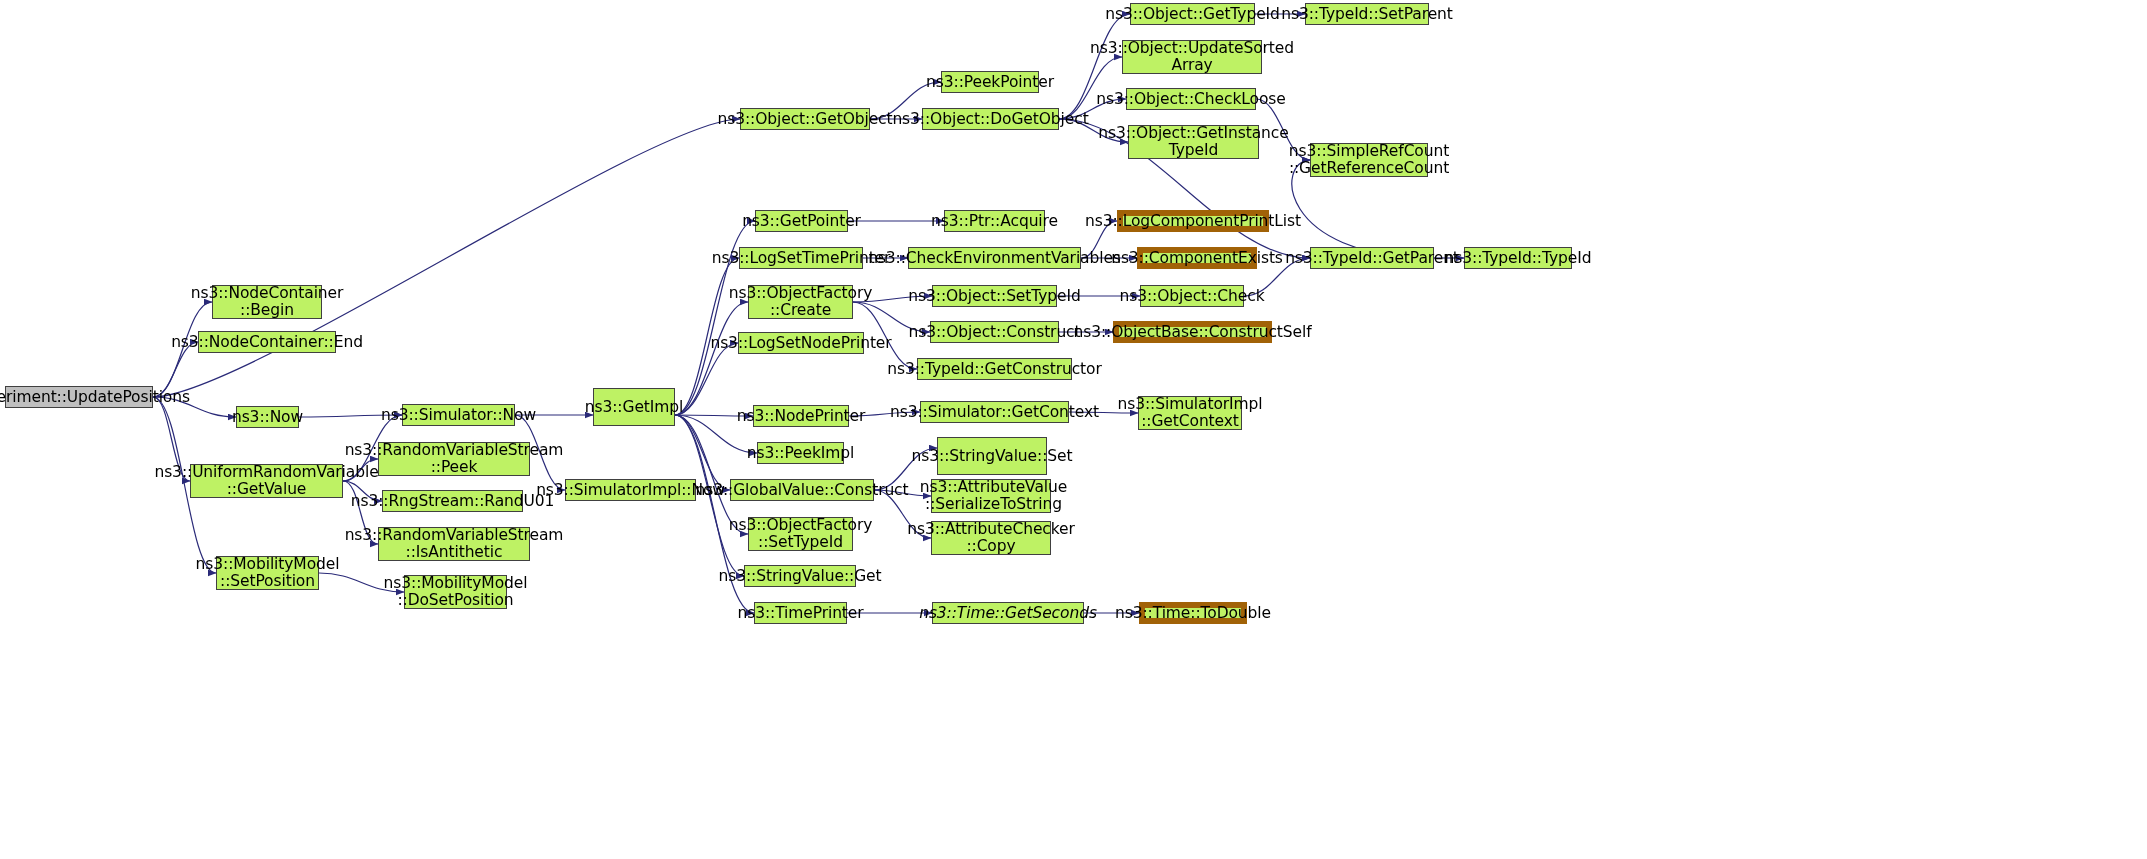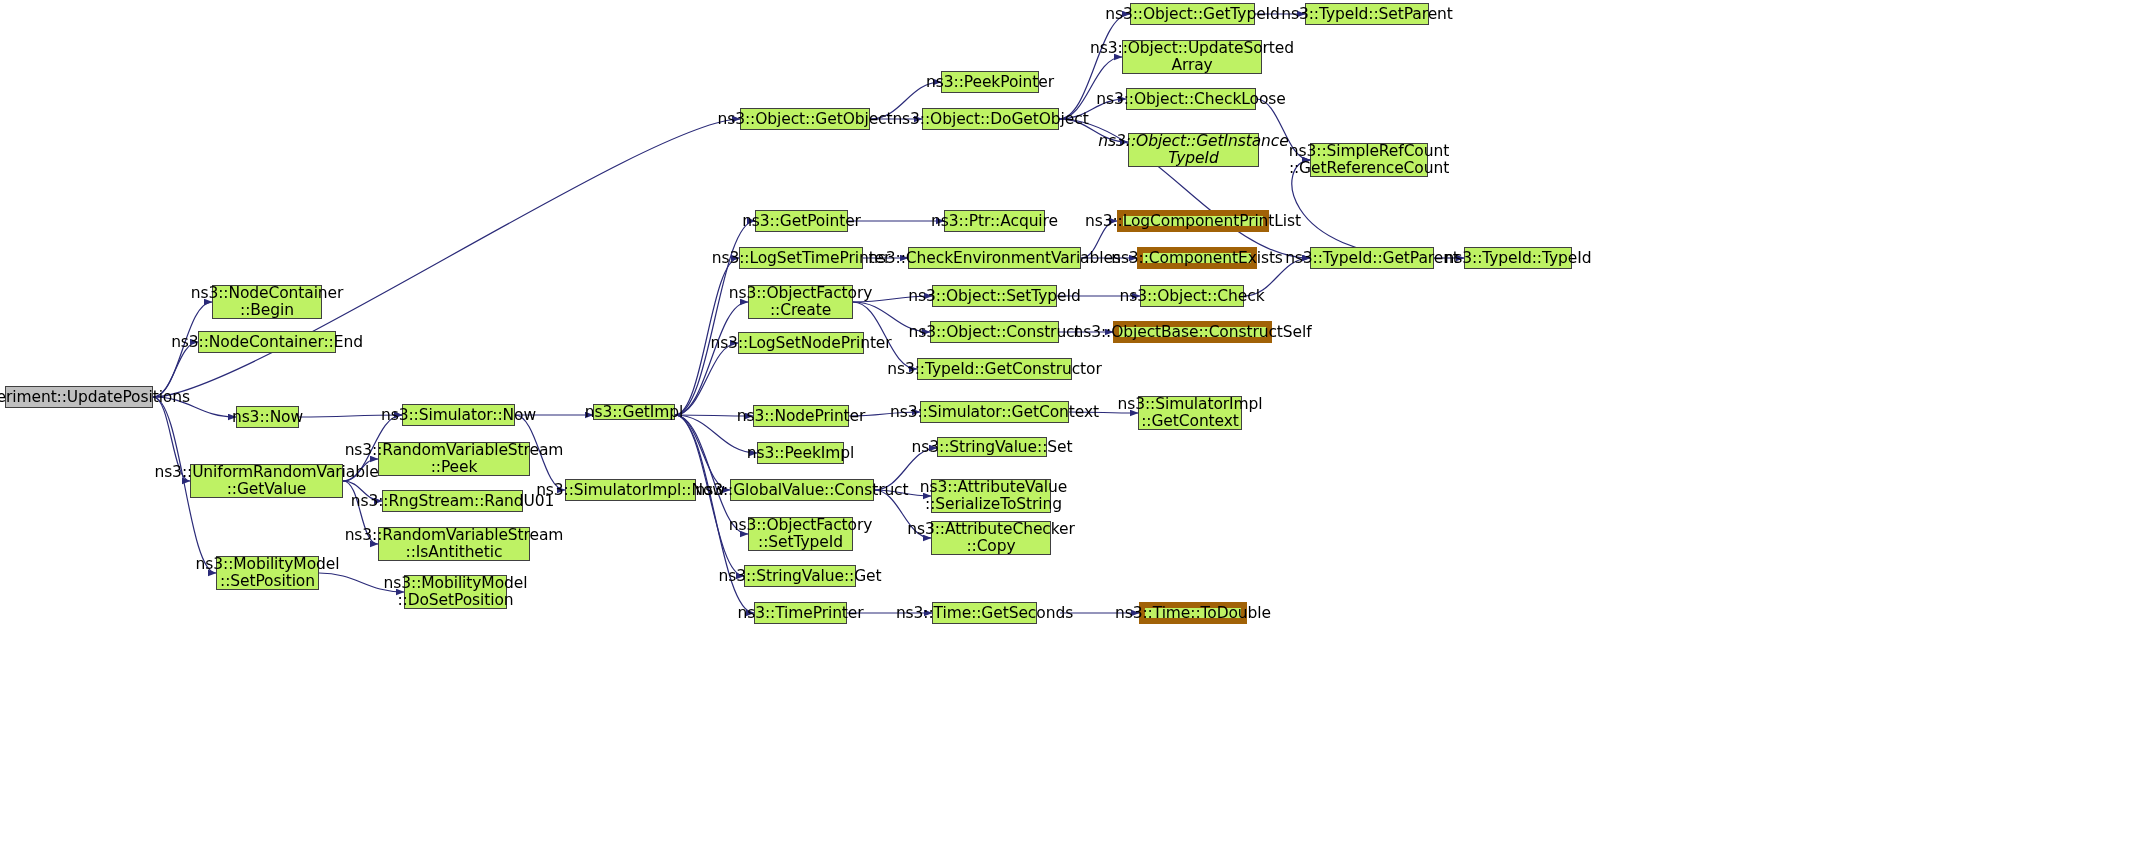--- a/index.html
+++ b/index.html
@@ -125,21 +125,21 @@
 ::SetPosition</div>
       <div class="node" style="left: 740px; top: 108px; width: 130px; height: 22px;">ns3::Object::GetObject</div>
       <div class="node" style="left: 402px; top: 404px; width: 113px; height: 22px;">ns3::Simulator::Now</div>
       <div class="node" style="left: 378px; top: 442px; width: 152px; height: 34px;">ns3::RandomVariableStream
 ::Peek</div>
       <div class="node" style="left: 382px; top: 490px; width: 141px; height: 22px;">ns3::RngStream::RandU01</div>
       <div class="node" style="left: 378px; top: 527px; width: 152px; height: 34px;">ns3::RandomVariableStream
 ::IsAntithetic</div>
       <div class="node" style="left: 404px; top: 575px; width: 103px; height: 34px;">ns3::MobilityModel
 ::DoSetPosition</div>
-      <div class="node" style="left: 593px; top: 404px; width: 82px; height: 16px;">ns3::GetImpl</div>
+      <div class="node" style="left: 593px; top: 388px; width: 82px; height: 38px;">ns3::GetImpl</div>
       <div class="node" style="left: 565px; top: 479px; width: 131px; height: 22px;">ns3::SimulatorImpl::Now</div>
       <div class="node" style="left: 755px; top: 210px; width: 93px; height: 22px;">ns3::GetPointer</div>
       <div class="node" style="left: 739px; top: 247px; width: 124px; height: 22px;">ns3::LogSetTimePrinter</div>
       <div class="node" style="left: 748px; top: 285px; width: 105px; height: 34px;">ns3::ObjectFactory
 ::Create</div>
       <div class="node" style="left: 738px; top: 332px; width: 126px; height: 22px;">ns3::LogSetNodePrinter</div>
       <div class="node" style="left: 753px; top: 405px; width: 96px; height: 22px;">ns3::NodePrinter</div>
       <div class="node" style="left: 757px; top: 442px; width: 87px; height: 22px;">ns3::PeekImpl</div>
       <div class="node" style="left: 730px; top: 479px; width: 144px; height: 22px;">ns3::GlobalValue::Construct</div>
       <div class="node" style="left: 748px; top: 517px; width: 105px; height: 34px;">ns3::ObjectFactory
@@ -147,31 +147,31 @@
       <div class="node" style="left: 744px; top: 565px; width: 112px; height: 22px;">ns3::StringValue::Get</div>
       <div class="node" style="left: 754px; top: 602px; width: 93px; height: 22px;">ns3::TimePrinter</div>
       <div class="node" style="left: 941px; top: 71px; width: 98px; height: 22px;">ns3::PeekPointer</div>
       <div class="node" style="left: 922px; top: 108px; width: 137px; height: 22px;">ns3::Object::DoGetObject</div>
       <div class="node" style="left: 944px; top: 210px; width: 101px; height: 22px;">ns3::Ptr::Acquire</div>
       <div class="node" style="left: 908px; top: 247px; width: 173px; height: 22px;">ns3::CheckEnvironmentVariables</div>
       <div class="node" style="left: 932px; top: 285px; width: 125px; height: 22px;">ns3::Object::SetTypeId</div>
       <div class="node" style="left: 930px; top: 321px; width: 129px; height: 22px;">ns3::Object::Construct</div>
       <div class="node" style="left: 917px; top: 358px; width: 155px; height: 22px;">ns3::TypeId::GetConstructor</div>
       <div class="node" style="left: 920px; top: 401px; width: 149px; height: 22px;">ns3::Simulator::GetContext</div>
-      <div class="node" style="left: 937px; top: 437px; width: 110px; height: 20px;">ns3::StringValue::Set</div>
+      <div class="node" style="left: 937px; top: 437px; width: 110px; height: 38px;">ns3::StringValue::Set</div>
       <div class="node" style="left: 931px; top: 479px; width: 120px; height: 34px; padding-left: 8px;">ns3::AttributeValue
 ::SerializeToString</div>
       <div class="node" style="left: 931px; top: 521px; width: 120px; height: 34px;">ns3::AttributeChecker
 ::Copy</div>
-      <div class="node" style="left: 932px; top: 602px; width: 105px; height: 22px;">ns3::Time::GetSeconds</div>
+      <div class="node" style="left: 932px; top: 602px; width: 152px; height: 22px; font-style: italic;">ns3::Time::GetSeconds</div>
       <div class="node" style="left: 1130px; top: 3px; width: 125px; height: 22px;">ns3::Object::GetTypeId</div>
       <div class="node" style="left: 1122px; top: 40px; width: 140px; height: 34px;">ns3::Object::UpdateSorted
 Array</div>
       <div class="node" style="left: 1126px; top: 88px; width: 130px; height: 22px;">ns3::Object::CheckLoose</div>
-      <div class="node" style="left: 1128px; top: 133px; width: 131px; height: 34px; font-style: italic;">ns3::Object::GetInstance
+      <div class="node" style="left: 1128px; top: 125px; width: 131px; height: 34px;">ns3::Object::GetInstance
 TypeId</div>
       <div class="node highlight" style="left: 1117px; top: 210px; width: 152px; height: 22px;">ns3::LogComponentPrintList</div>
       <div class="node highlight" style="left: 1137px; top: 247px; width: 120px; height: 22px;">ns3::ComponentExists</div>
       <div class="node" style="left: 1140px; top: 285px; width: 104px; height: 22px;">ns3::Object::Check</div>
       <div class="node highlight" style="left: 1113px; top: 321px; width: 159px; height: 22px;">ns3::ObjectBase::ConstructSelf</div>
       <div class="node" style="left: 1138px; top: 396px; width: 104px; height: 34px;">ns3::SimulatorImpl
 ::GetContext</div>
       <div class="node" style="left: 1310px; top: 143px; width: 118px; height: 34px;">ns3::SimpleRefCount
 ::GetReferenceCount</div>
       <div class="node" style="left: 1310px; top: 247px; width: 124px; height: 22px;">ns3::TypeId::GetParent</div>

